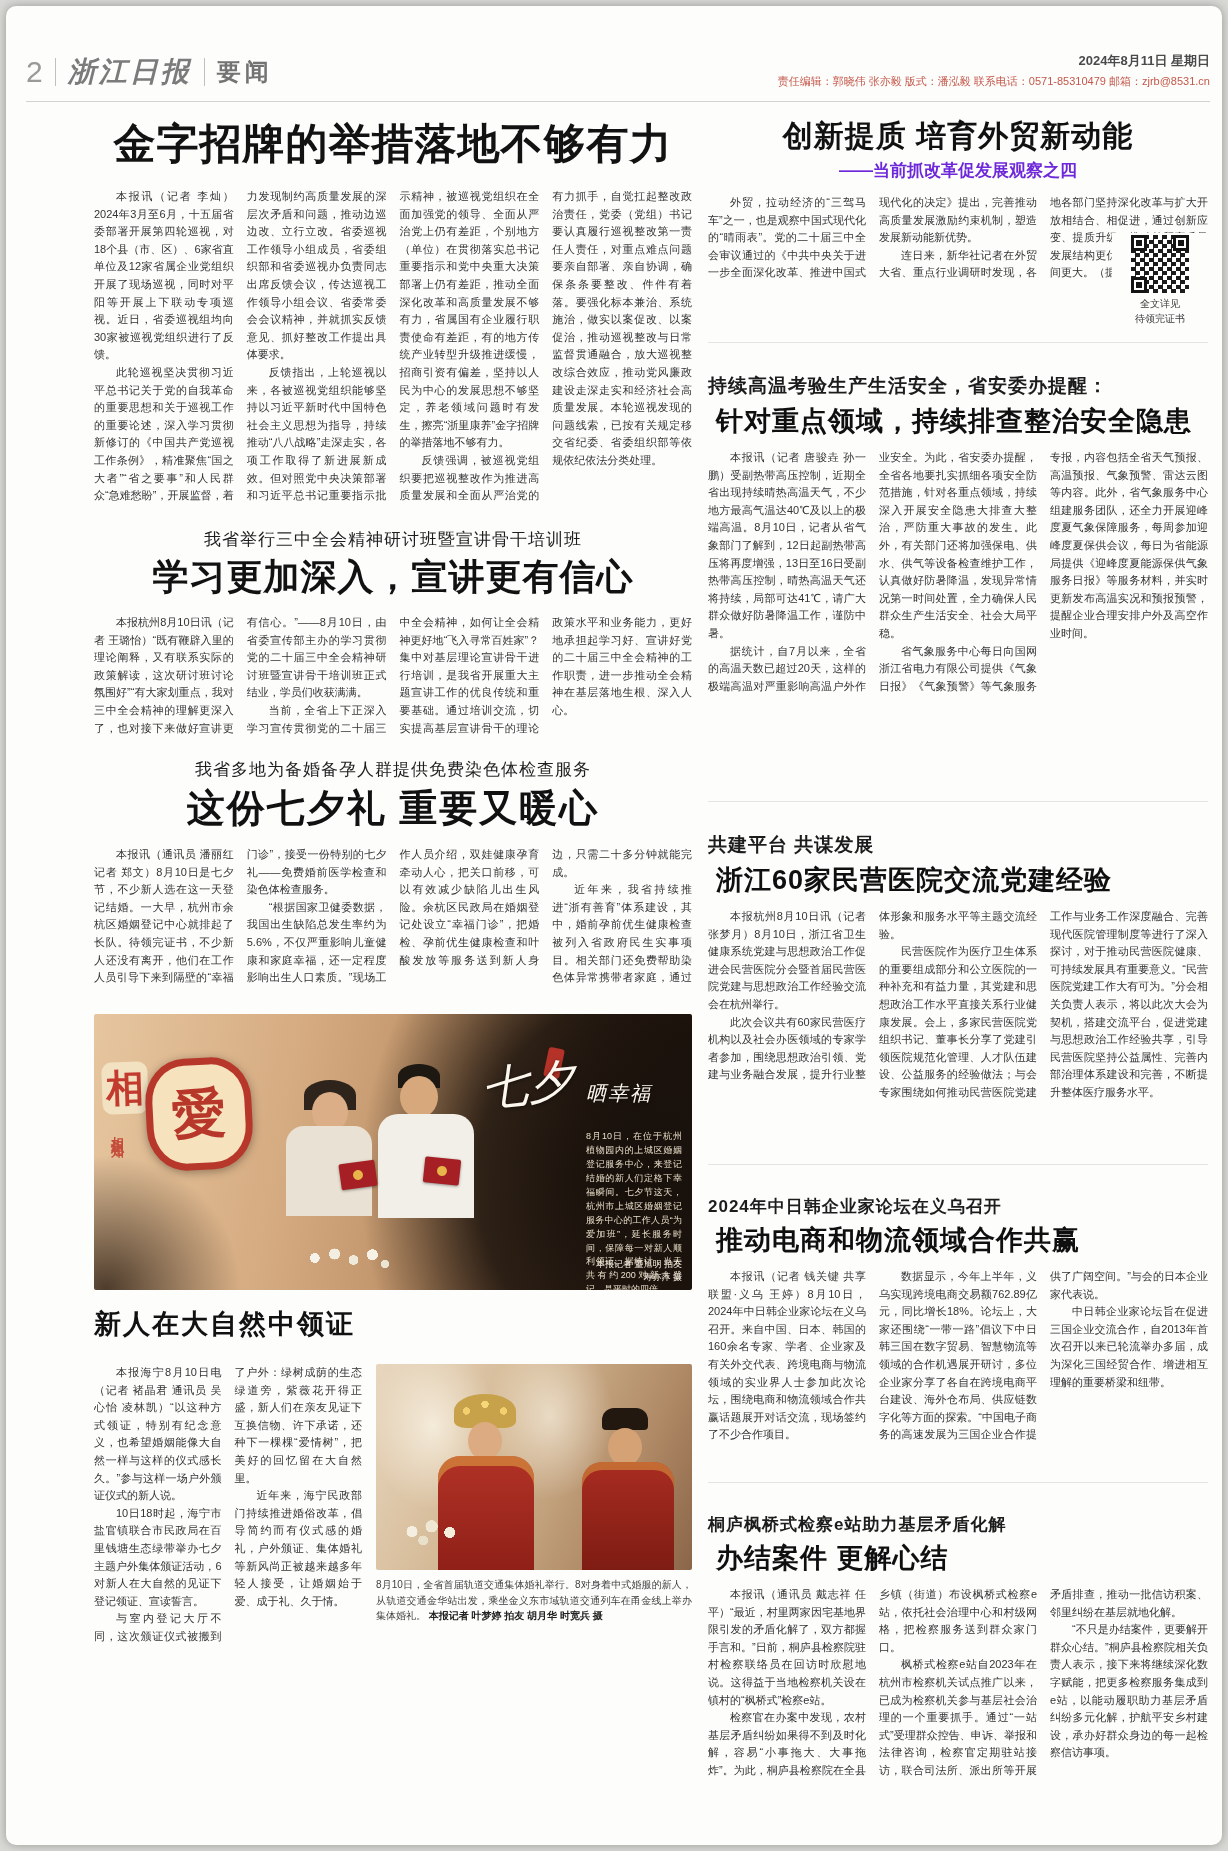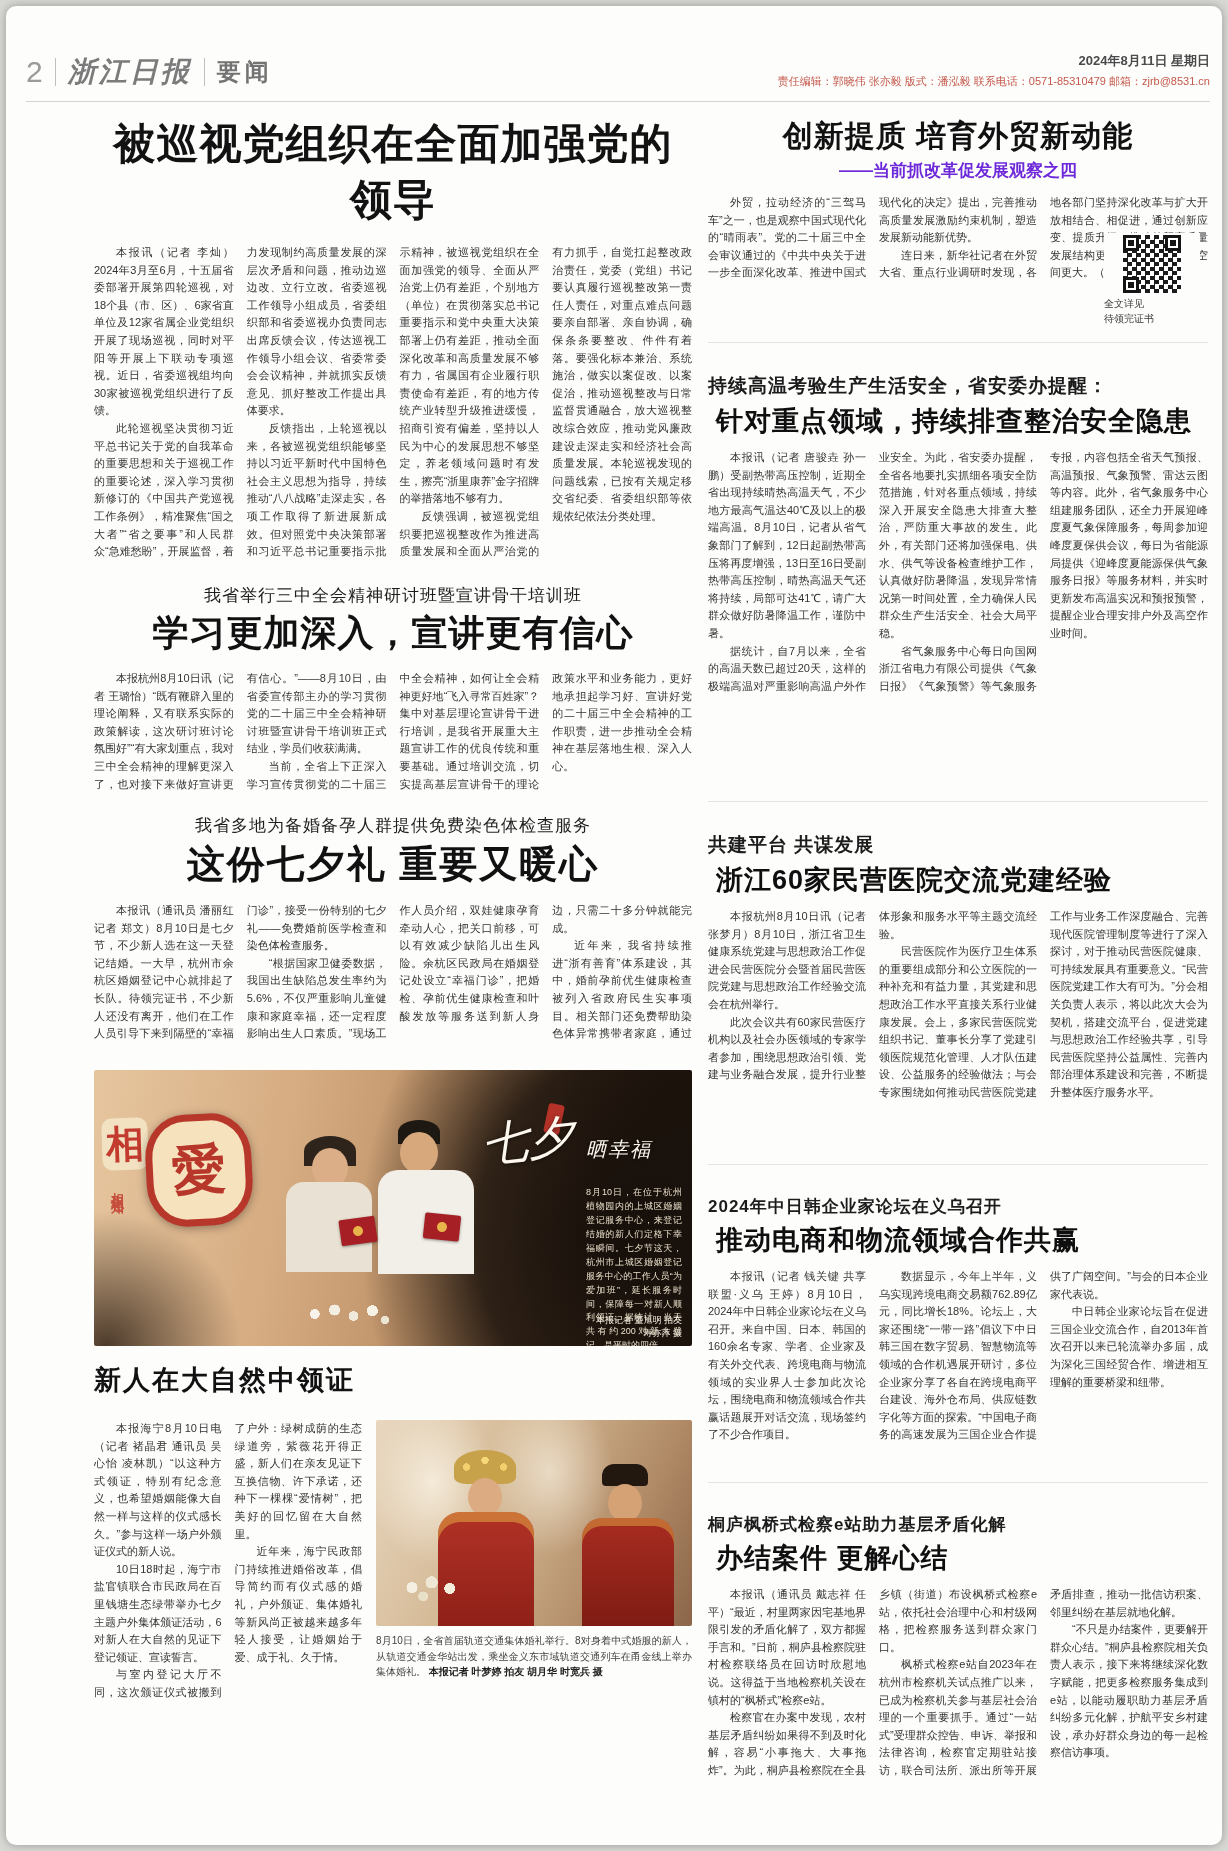--- a/index.html
+++ b/index.html
@@ -115,21 +115,21 @@
       radial-gradient(8px 8px at 36% 60%, #e9e0ca 60%, transparent 62%);}
   .photo2-caption{font-size:10px;line-height:1.55;color:#3f3f3f;text-align:justify;margin-top:7px;}
   .photo2-caption b{color:#222;}
 
   
   .r-art + .r-art{border-top:1px solid #e4e4e1;margin-top:16px;padding-top:28px;}
   .headlineE{font-size:30px;font-weight:bold;color:#111;text-align:center;letter-spacing:1px;margin:2px 0 2px;}
   .subtitleE{font-size:17px;font-weight:bold;color:#6d28d9;text-align:center;margin:2px 0 12px;}
   .bodyE-wrap{position:relative;}
   .bodyE{height:132px;}
-  .qrbox{position:absolute;right:8px;bottom:0;width:96px;background:#fdfdfc;text-align:left;padding:2px 0 0;}
+  .qrbox{position:absolute;right:0;bottom:0;width:96px;background:#fdfdfc;text-align:center;padding:2px 0 0;}
   .qr{position:relative;width:58px;height:58px;margin:0 auto;
       background:conic-gradient(#1c1c1c 25%, #fff 0 50%, #1c1c1c 0 75%, #fff 0) 0 0/ 9px 9px;}
   .qf{position:absolute;width:16px;height:16px;background:#fff;border:3px solid #141414;box-sizing:border-box;}
   .qf::after{content:"";position:absolute;inset:2px;background:#141414;}
   .qf.tl{left:0;top:0;} .qf.tr{right:0;top:0;} .qf.bl{left:0;bottom:0;}
   .qr-note{font-size:10px;color:#3a3a3a;line-height:1.45;margin-top:4px;}
   .kicker-r{font-size:19px;font-weight:bold;color:#1c1c1c;letter-spacing:1px;margin:2px 0 2px;}
   .kicker-r.small{font-size:17px;}
   .headlineR{font-size:27px;font-weight:bold;color:#0f0f0f;letter-spacing:1px;margin:4px 8px 10px;}
   .bodyF{height:336px;} .bodyG{height:240px;} .bodyH{height:198px;} .bodyI{height:372px;}
@@ -153,21 +153,21 @@
         <div class="editors">责任编辑：郭晓伟 张亦毅 版式：潘泓毅 联系电话：0571-85310479 邮箱：zjrb@8531.cn</div>
       </div>
     </div>
     <hr class="toprule">
 
     <div class="cols">
 
       <div class="left-col">
 
         <div>
-          <div class="headlineA">被巡视党组织在全面加强党的领导</div>
+          <div class="headlineA">金字招牌的举措落地不够有力</div>
           <div class="body c4 bodyA">
               <p>本报讯（记者 李灿）2024年3月至6月，十五届省委部署开展第四轮巡视，对18个县（市、区）、6家省直单位及12家省属企业党组织开展了现场巡视，同时对平阳等开展上下联动专项巡视。近日，省委巡视组均向30家被巡视党组织进行了反馈。</p>
               <p>此轮巡视坚决贯彻习近平总书记关于党的自我革命的重要思想和关于巡视工作的重要论述，深入学习贯彻新修订的《中国共产党巡视工作条例》，精准聚焦“国之大者”“省之要事”和人民群众“急难愁盼”，开展监督，着力发现制约高质量发展的深层次矛盾和问题，推动边巡边改、立行立改。省委巡视工作领导小组成员，省委组织部和省委巡视办负责同志出席反馈会议，传达巡视工作领导小组会议、省委常委会会议精神，并就抓实反馈意见、抓好整改工作提出具体要求。</p>
               <p>反馈指出，上轮巡视以来，各被巡视党组织能够坚持以习近平新时代中国特色社会主义思想为指导，持续推动“八八战略”走深走实，各项工作取得了新进展新成效。但对照党中央决策部署和习近平总书记重要指示批示精神，被巡视党组织在全面加强党的领导、全面从严治党上仍有差距，个别地方（单位）在贯彻落实总书记重要指示和党中央重大决策部署上仍有差距，推动全面深化改革和高质量发展不够有力，省属国有企业履行职责使命有差距，有的地方传统产业转型升级推进缓慢，招商引资有偏差，坚持以人民为中心的发展思想不够坚定，养老领域问题时有发生，擦亮“浙里康养”金字招牌的举措落地不够有力。</p>
               <p>反馈强调，被巡视党组织要把巡视整改作为推进高质量发展和全面从严治党的有力抓手，自觉扛起整改政治责任，党委（党组）书记要认真履行巡视整改第一责任人责任，对重点难点问题要亲自部署、亲自协调，确保条条要整改、件件有着落。要强化标本兼治、系统施治，做实以案促改、以案促治，推动巡视整改与日常监督贯通融合，放大巡视整改综合效应，推动党风廉政建设走深走实和经济社会高质量发展。本轮巡视发现的问题线索，已按有关规定移交省纪委、省委组织部等依规依纪依法分类处理。</p>
             </div>
         </div>
 
         <div>
           <div class="kicker-c">我省举行三中全会精神研讨班暨宣讲骨干培训班</div>

